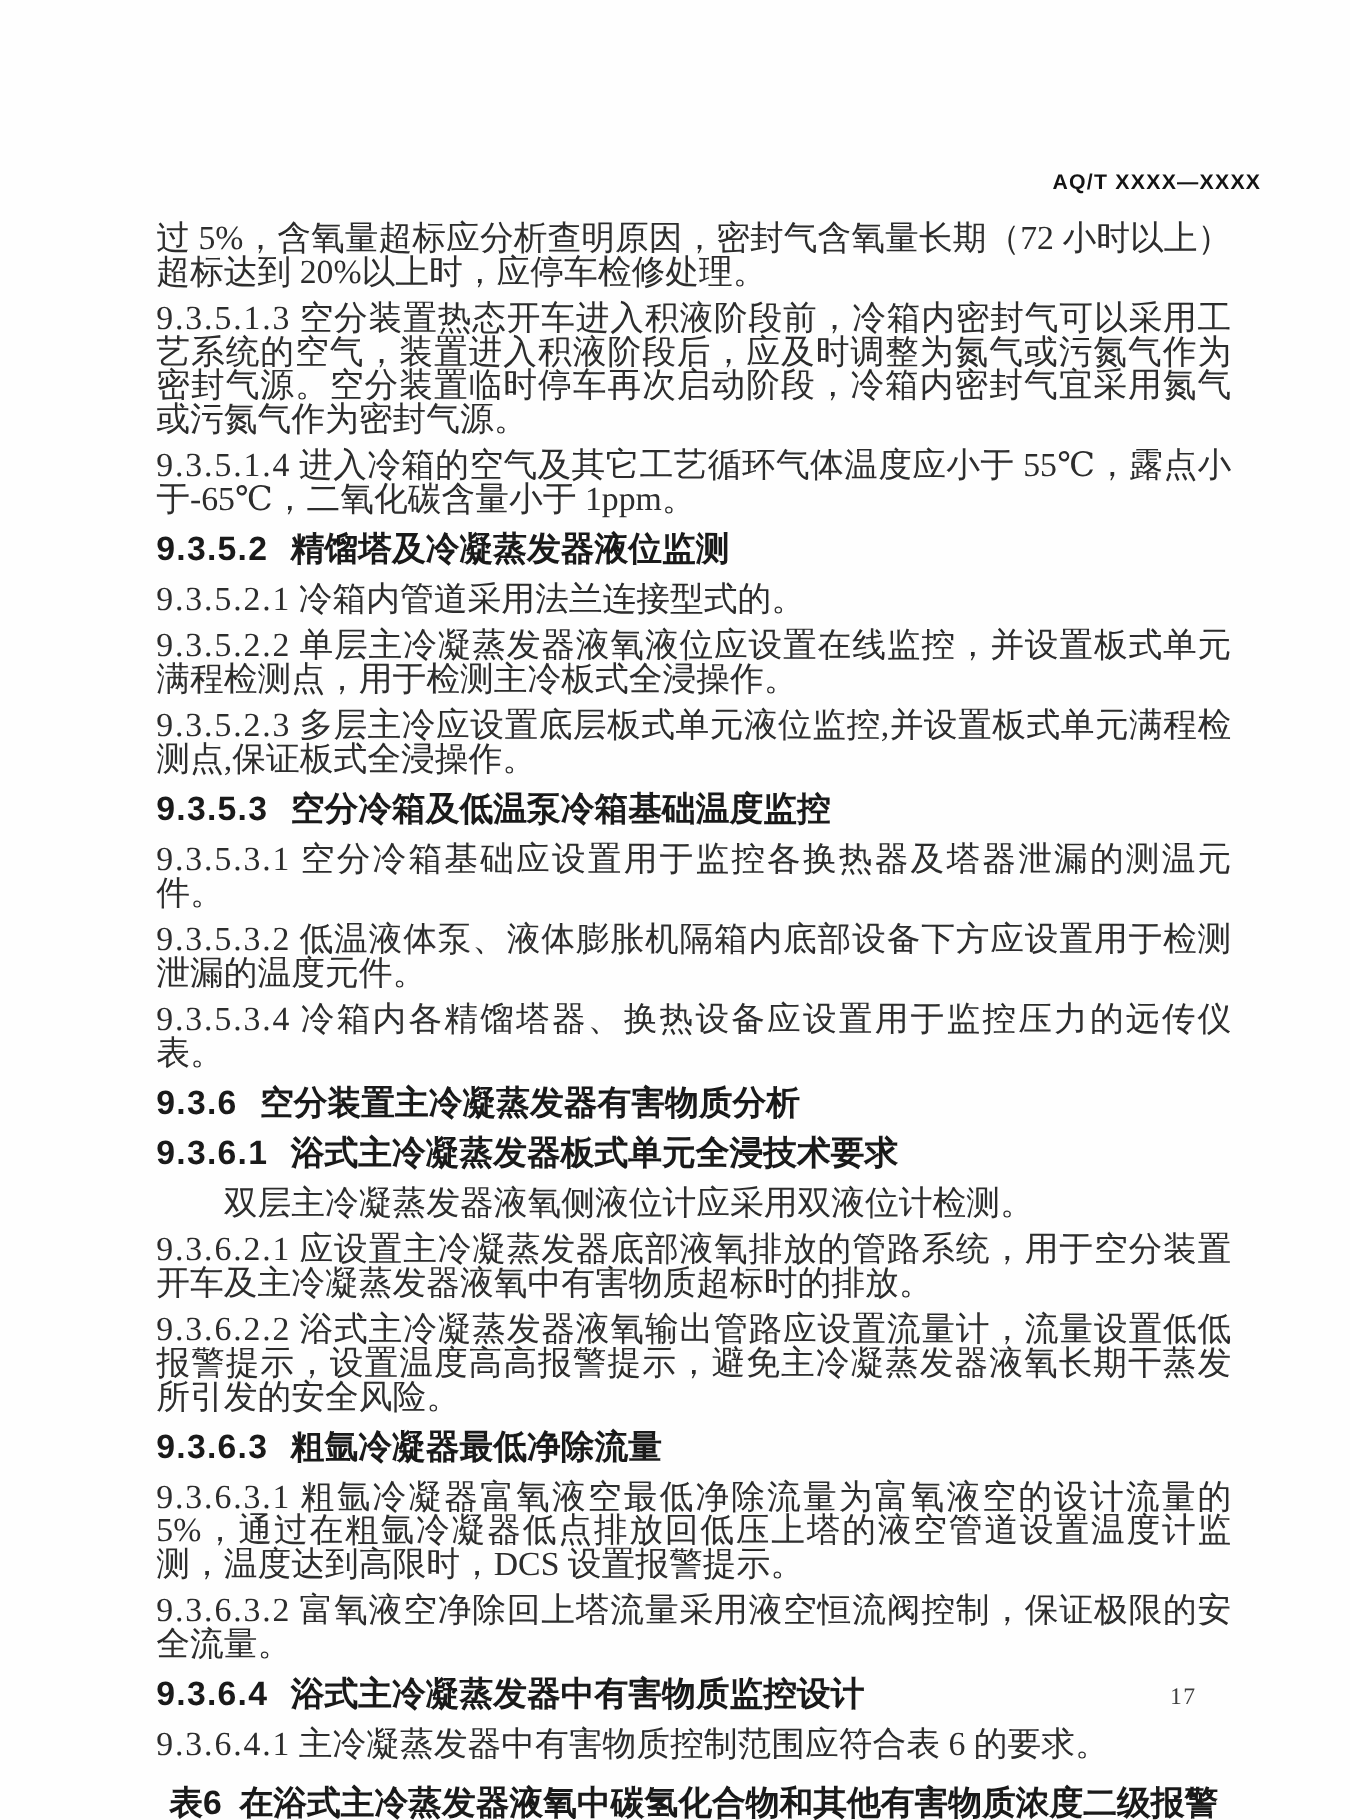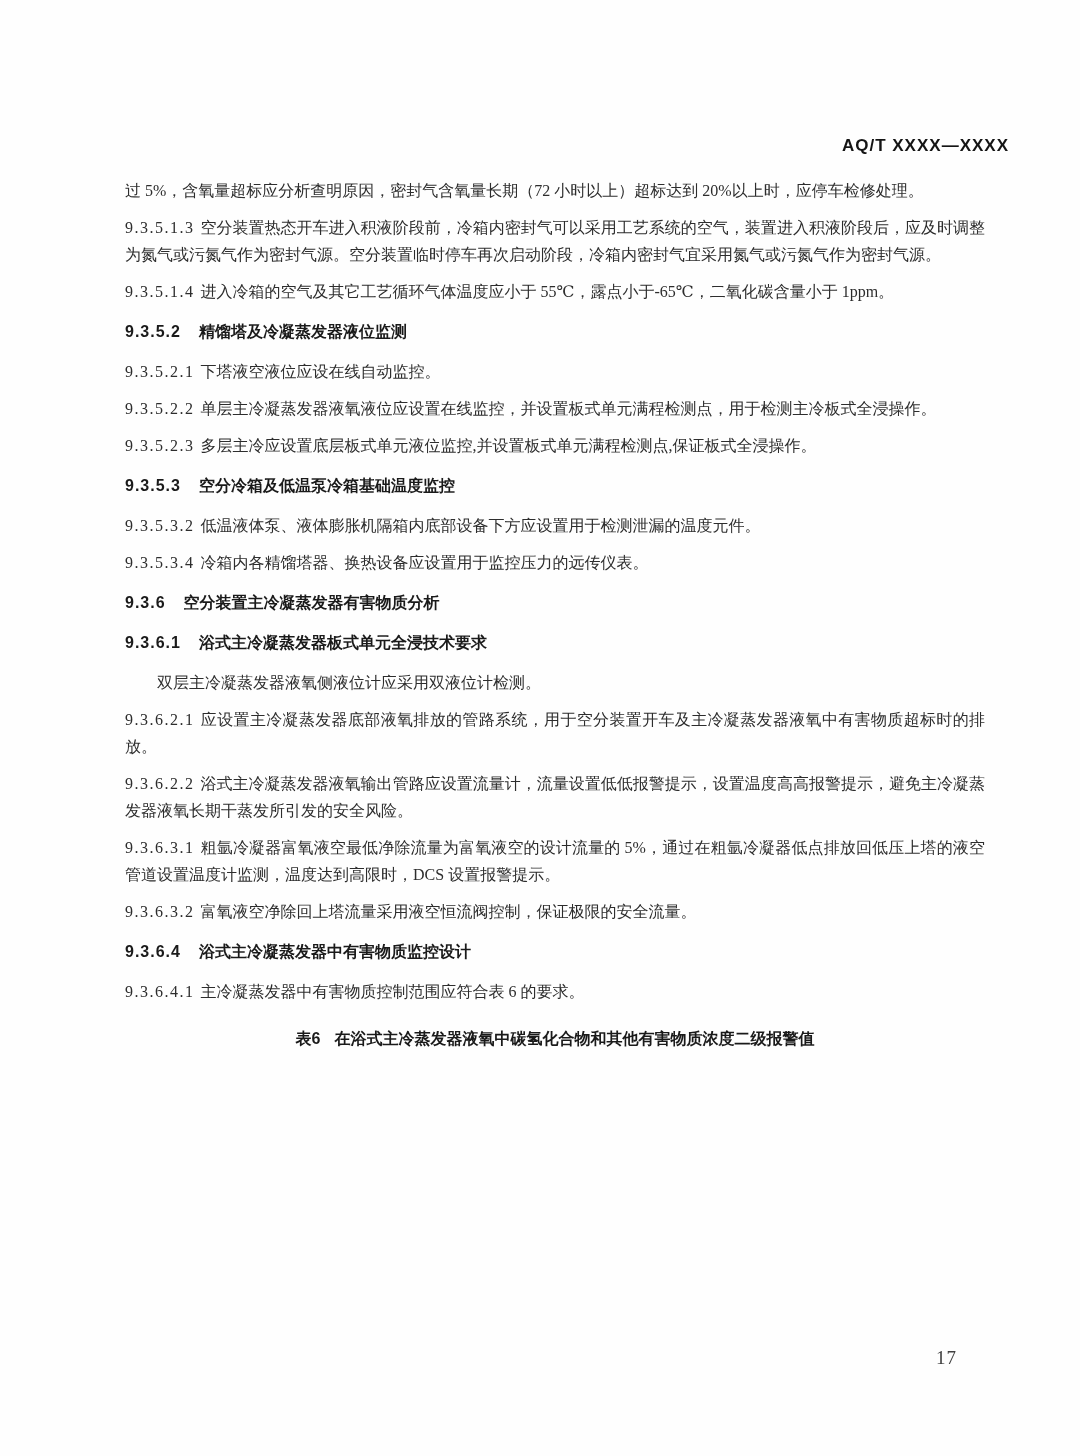--- a/index.html
+++ b/index.html
@@ -24,21 +24,21 @@
     color: #141414;
   }
   .content {
     position: absolute;
     top: 167px;
     left: 125px;
     width: 860px;
   }
   .content p {
     margin: 0;
-    font-size: 16px;
+    font-size: 27px;
     line-height: 27px;
   }
   p.body, p.clause {
     text-align: justify;
     margin-top: 10px;
   }
   p.indent {
     text-indent: 2em;
     margin-top: 13px;
   }
@@ -81,31 +81,33 @@
 <div class="page">
   <div class="doc-header">
     <span>AQ/T XXXX—XXXX</span>
   </div>
 
   <div class="content">
       <p class="body"><span>过 5%，含氧量超标应分析查明原因，密封气含氧量长期（72 小时以上）超标达到 20%以上时，应停车检修处理。</span></p>
       <p class="clause"><span class="num">9.3.5.1.3</span><span>空分装置热态开车进入积液阶段前，冷箱内密封气可以采用工艺系统的空气，装置进入积液阶段后，应及时调整为氮气或污氮气作为密封气源。空分装置临时停车再次启动阶段，冷箱内密封气宜采用氮气或污氮气作为密封气源。</span></p>
       <p class="clause"><span class="num">9.3.5.1.4</span><span>进入冷箱的空气及其它工艺循环气体温度应小于 55℃，露点小于-65℃，二氧化碳含量小于 1ppm。</span></p>
       <p class="heading"><span class="num">9.3.5.2</span><span>精馏塔及冷凝蒸发器液位监测</span></p>
-      <p class="clause"><span class="num">9.3.5.2.1</span><span>下塔液空液位应设在线自动监控。</span></p>
+      <p class="clause"><span class="num">9.3.5.2.1</span><span>冷箱内管道采用法兰连接型式的。</span></p>
       <p class="clause"><span class="num">9.3.5.2.2</span><span>单层主冷凝蒸发器液氧液位应设置在线监控，并设置板式单元满程检测点，用于检测主冷板式全浸操作。</span></p>
       <p class="clause"><span class="num">9.3.5.2.3</span><span>多层主冷应设置底层板式单元液位监控,并设置板式单元满程检测点,保证板式全浸操作。</span></p>
       <p class="heading"><span class="num">9.3.5.3</span><span>空分冷箱及低温泵冷箱基础温度监控</span></p>
+      <p class="clause"><span class="num">9.3.5.3.1</span><span>空分冷箱基础应设置用于监控各换热器及塔器泄漏的测温元件。</span></p>
       <p class="clause"><span class="num">9.3.5.3.2</span><span>低温液体泵、液体膨胀机隔箱内底部设备下方应设置用于检测泄漏的温度元件。</span></p>
       <p class="clause"><span class="num">9.3.5.3.4</span><span>冷箱内各精馏塔器、换热设备应设置用于监控压力的远传仪表。</span></p>
       <p class="heading"><span class="num">9.3.6</span><span>空分装置主冷凝蒸发器有害物质分析</span></p>
       <p class="heading"><span class="num">9.3.6.1</span><span>浴式主冷凝蒸发器板式单元全浸技术要求</span></p>
       <p class="indent"><span>双层主冷凝蒸发器液氧侧液位计应采用双液位计检测。</span></p>
       <p class="clause"><span class="num">9.3.6.2.1</span><span>应设置主冷凝蒸发器底部液氧排放的管路系统，用于空分装置开车及主冷凝蒸发器液氧中有害物质超标时的排放。</span></p>
       <p class="clause"><span class="num">9.3.6.2.2</span><span>浴式主冷凝蒸发器液氧输出管路应设置流量计，流量设置低低报警提示，设置温度高高报警提示，避免主冷凝蒸发器液氧长期干蒸发所引发的安全风险。</span></p>
+      <p class="heading"><span class="num">9.3.6.3</span><span>粗氩冷凝器最低净除流量</span></p>
       <p class="clause"><span class="num">9.3.6.3.1</span><span>粗氩冷凝器富氧液空最低净除流量为富氧液空的设计流量的 5%，通过在粗氩冷凝器低点排放回低压上塔的液空管道设置温度计监测，温度达到高限时，DCS 设置报警提示。</span></p>
       <p class="clause"><span class="num">9.3.6.3.2</span><span>富氧液空净除回上塔流量采用液空恒流阀控制，保证极限的安全流量。</span></p>
       <p class="heading"><span class="num">9.3.6.4</span><span>浴式主冷凝蒸发器中有害物质监控设计</span></p>
       <p class="clause"><span class="num">9.3.6.4.1</span><span>主冷凝蒸发器中有害物质控制范围应符合表 6 的要求。</span></p>
       <p class="caption"><span class="num">表6</span><span>在浴式主冷蒸发器液氧中碳氢化合物和其他有害物质浓度二级报警值</span></p>
     </div>
 
   <div class="page-number">17</div>
 </div>
 

